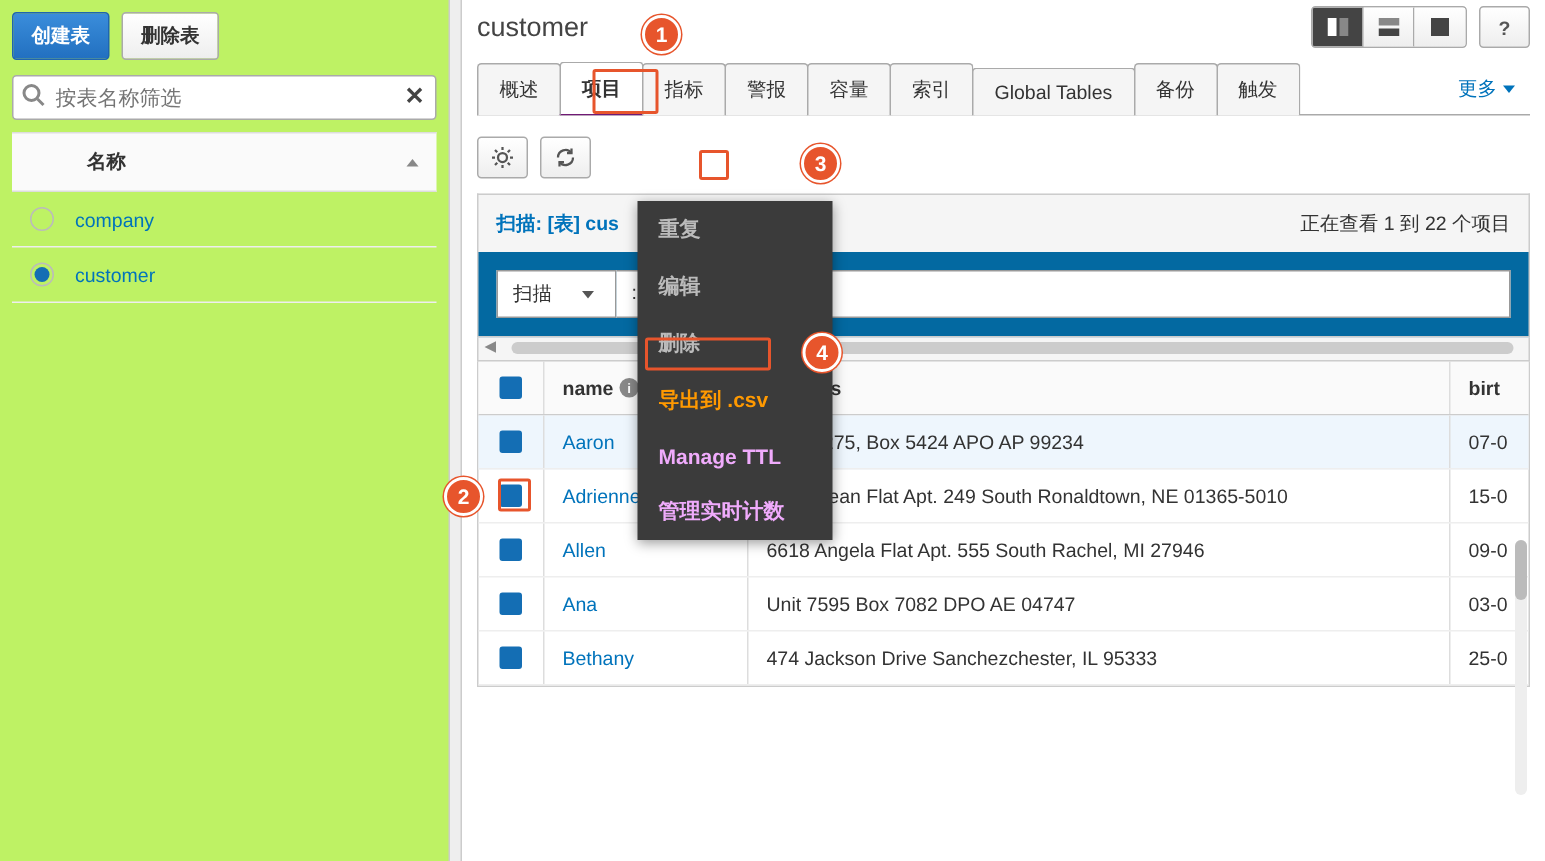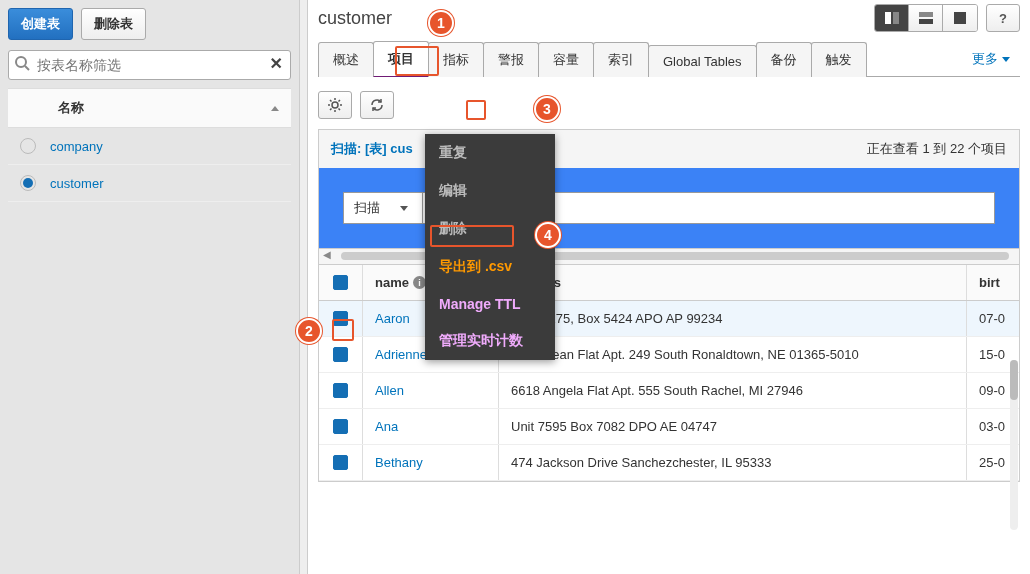--- a/index.html
+++ b/index.html
@@ -1,18 +1,18 @@
 <!DOCTYPE html>
 <html><head>
 <meta charset="utf-8">
 <style>
 * { box-sizing: border-box; margin: 0; padding: 0; }
 body { font-family: "Helvetica Neue", Arial, sans-serif; font-size: 13px; color: #333; background: #fff; width: 1030px; height: 574px; overflow: hidden; position: relative; }
 .layout { display: flex; height: 100%; }
-.sidebar { width: 300px; border-right: 1px solid #ccc; padding: 8px; background: #e5e5e5; }
+.sidebar { width: 300px; border-right: 1px solid #ccc; padding: 8px; background: #bef264; }
 .splitter { width: 8px; background: #eee; border-right: 1px solid #ccc; }
 .main { flex: 1; padding: 4px 10px 0 10px; position: relative; overflow: hidden; }
 .btn { display: inline-flex; align-items: center; justify-content: center; padding: 6px 12px; border: 1px solid #aaa; background: linear-gradient(#fff, #eee); border-radius: 3px; cursor: pointer; font-size: 13px; font-weight: bold; color: #333; }
 .btn-primary { background: linear-gradient(#3a8ddb, #2270c0); color: #fff; border-color: #1f65af; }
 .btn-row { display: flex; gap: 8px; margin-bottom: 10px; }
 .search-wrap { position: relative; margin-bottom: 8px; border-radius: 15px; }
 .search-wrap input { width: 100%; padding: 6px 28px 6px 28px; border: 1px solid #aaa; border-radius: 3px; font-size: 14px; }
 .search-wrap .mag { position: absolute; left: 6px; top: 5px; color: #888; }
 .search-wrap .clear { position: absolute; right: 8px; top: 4px; color: #444; font-size: 16px; font-weight: bold; cursor: pointer; }
 .side-head { background: #fafafa; border-top: 1px solid #ddd; border-bottom: 1px solid #ddd; padding: 10px 12px 10px 50px; font-weight: bold; display:flex; justify-content:space-between; align-items:center; }
@@ -33,21 +33,21 @@
 .tab.first { border-left-width:1px; }
 .tab.active { background: #fff; border-bottom: 1px solid #701a75; font-weight: bold; }
 .tab + .tab { margin-left: -1px; }
 .more { margin-left: auto; color: #0073bb; padding: 8px 10px; cursor:pointer; display:flex; align-items:center; gap:4px; }
 .toolbar { display:flex; justify-content:space-between; align-items:center; margin:14px 0 10px; }
 .toolbar-left { display:flex; gap:8px; }
 .actions-btn { display:flex; align-items:center; gap:6px; }
 .caret { width: 0; height: 0; border-left: 4px solid transparent; border-right: 4px solid transparent; border-top: 5px solid #555; }
 .scan-bar { background:#f5f5f5; border:1px solid #ccc; border-bottom:none; padding:10px 12px; display:flex; justify-content:space-between; color:#0073bb; font-weight:bold; }
 .scan-bar .right { color:#333; font-weight:normal; }
-.dark-area { background:#3b82f6; padding:24px; border:1px solid #ccc; border-top:none; }
+.dark-area { background:#0369a1; padding:12px; border:1px solid #ccc; border-top:none; }
 .dark-row { display:flex; gap:0; }
 .select { background:#fff; border:1px solid #999; padding:6px 10px; display:flex; align-items:center; gap:20px; min-width:80px; }
 .name-box { background:#fff; border:1px solid #999; border-left:none; padding:6px 10px; flex:1; }
 .hscroll { height:16px; background:#f5f5f5; border:1px solid #ccc; border-top:none; position:relative; }
 .hscroll::after { content:""; position:absolute; left:22px; right:10px; top:3px; height:8px; background:#ccc; border-radius:4px; }
 .hscroll::before { content:"◀"; position:absolute; left:4px; top:0px; font-size:10px; color:#888; }
 .table-wrap { border:1px solid #ccc; border-top:none; }
 .th-row { display:flex; background:#fafafa; border-bottom:1px solid #ccc; }
 .th, .td { padding:10px 12px; border-right:1px solid #ddd; }
 .col-check { width:44px; display:flex; align-items:center; justify-content:center; }

